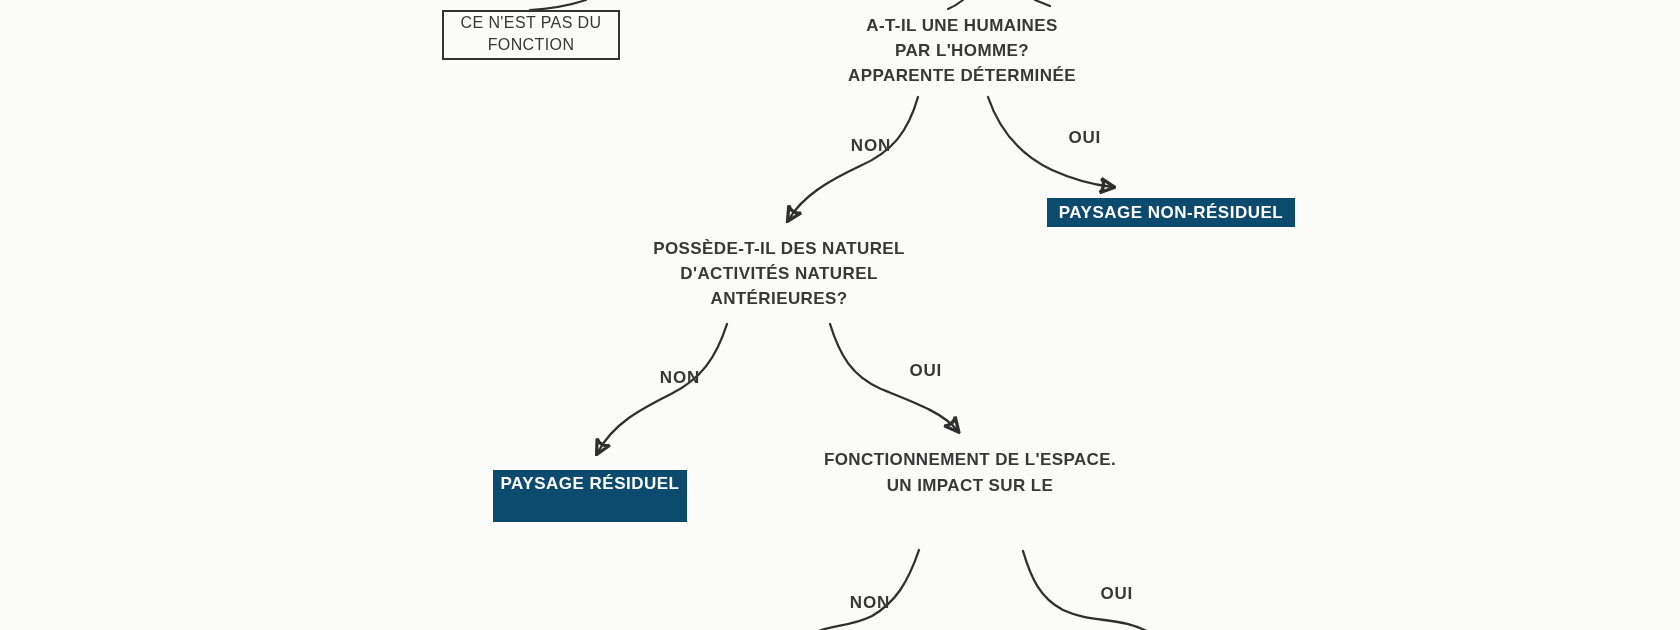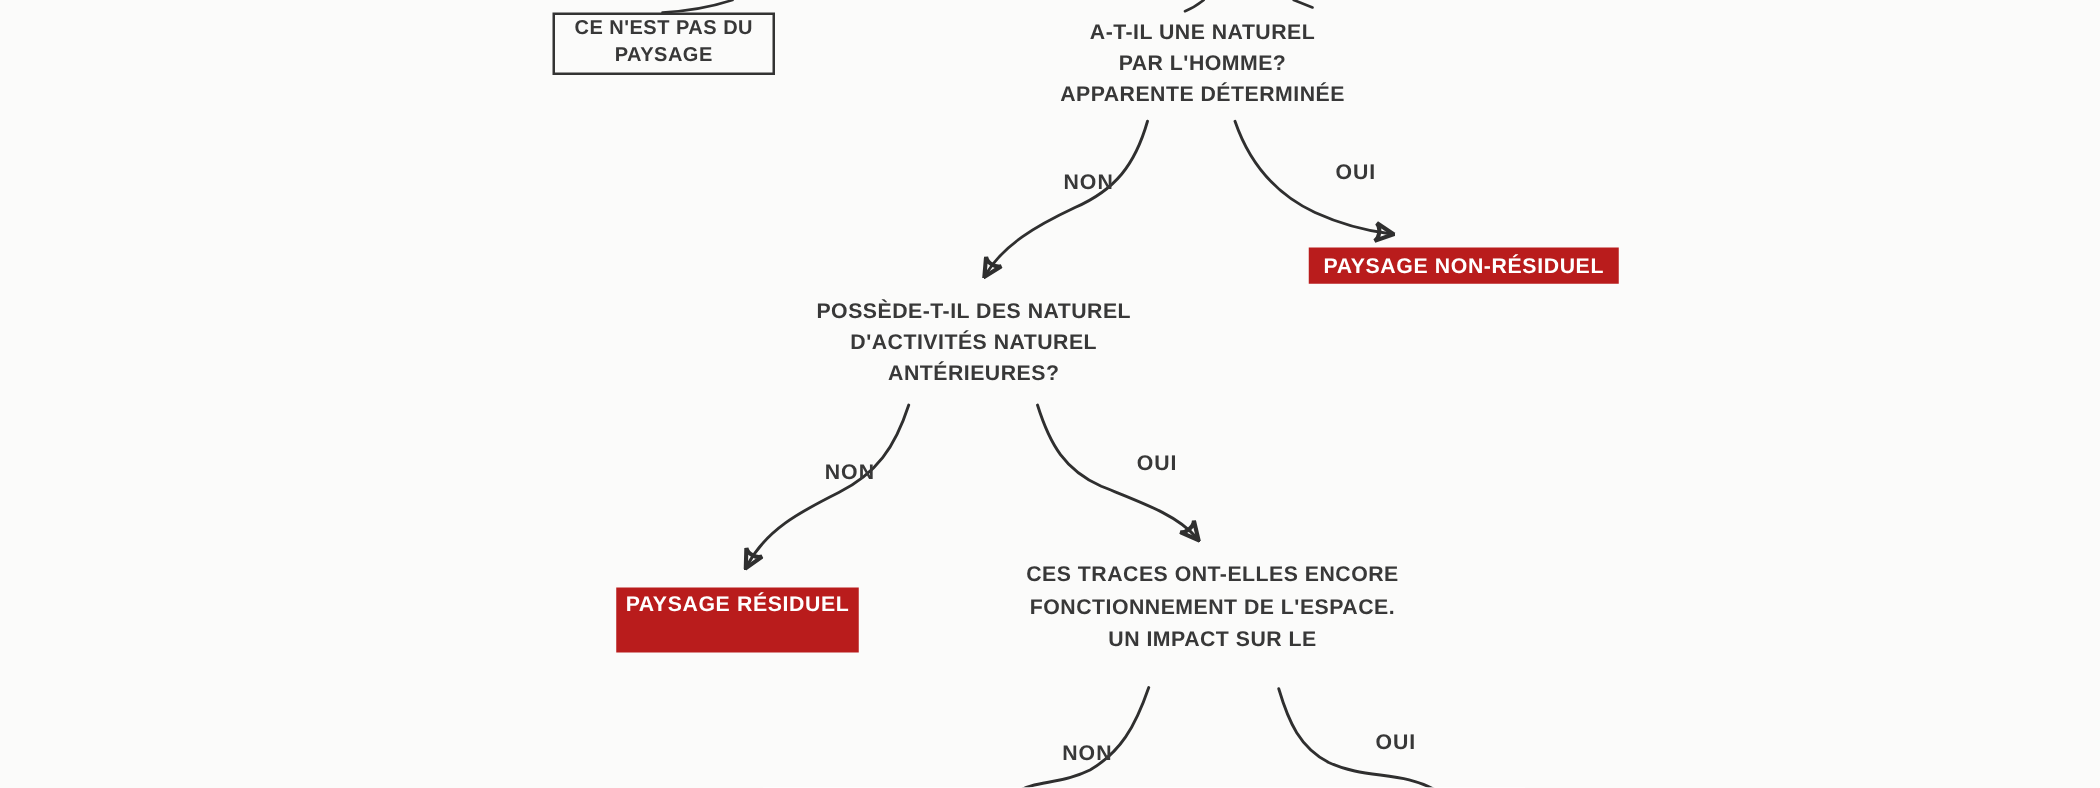--- a/index.html
+++ b/index.html
@@ -35,39 +35,39 @@
     color: #383838;
     font-size: 17px;
     font-weight: 700;
     line-height: 25px;
     letter-spacing: 0.4px;
   }
   .question span { display: block; }
   .q-impact { line-height: 26px; }
   .terminal {
     position: absolute;
-    background: #b91c1c;
+    background: #0c4a6e;
     color: #ffffff;
     font-size: 17px;
     font-weight: 700;
     letter-spacing: 0.5px;
     text-align: center;
     box-sizing: border-box;
   }
   .terminal span { display: block; }
   .outlined {
     position: absolute;
     left: 442px; top: 10px;
     width: 178px; height: 50px;
     border: 2.5px solid #333333;
     box-sizing: border-box;
     text-align: center;
     color: #383838;
     font-size: 16px;
-    font-weight: 700;
+    font-weight: 400;
     line-height: 22px;
     letter-spacing: 0.4px;
   }
   .outlined span { display: block; }
   .edge-label {
     position: absolute;
     width: 80px;
     text-align: right;
     color: #383838;
     font-size: 17px;
@@ -105,25 +105,25 @@
     <path marker-end="url(#arrowhead)" d="M 918 97 C 908 132 892 152 860 166 C 828 181 803 196 789 219"></path>
     <path marker-end="url(#arrowhead)" d="M 988 97 C 1000 132 1022 156 1052 170 C 1074 180 1096 185 1112 187"></path>
     <path marker-end="url(#arrowhead)" d="M 727 324 C 716 358 701 379 671 394 C 639 410 613 424 598 452"></path>
     <path marker-end="url(#arrowhead)" d="M 830 324 C 840 356 852 376 881 389 C 913 402 942 412 957 430"></path>
     <path d="M 919 550 C 908 582 896 602 872 616 C 848 628 828 624 813 634"></path>
     <path d="M 1023 551 C 1031 578 1040 598 1063 610 C 1093 624 1122 616 1150 633"></path>
   </svg>
 
   <div class="outlined">
     <span>CE N'EST PAS DU</span>
-    <span>PAYSAGE</span>
+    <span>FONCTION</span>
   </div>
 
   <div class="question q-function">
-    <span>A-T-IL UNE NATUREL</span>
+    <span>A-T-IL UNE HUMAINES</span>
     <span>PAR L'HOMME?</span>
     <span>APPARENTE DÉTERMINÉE</span>
   </div>
 
   <div class="edge-label lbl-non1">NON</div>
   <div class="edge-label lbl-oui1">OUI</div>
 
   <div class="terminal t-nonres">
     <span>PAYSAGE NON-RÉSIDUEL</span>
   </div>
@@ -135,21 +135,20 @@
   </div>
 
   <div class="edge-label lbl-non2">NON</div>
   <div class="edge-label lbl-oui2">OUI</div>
 
   <div class="terminal t-natural">
     <span>PAYSAGE RÉSIDUEL</span>
   </div>
 
   <div class="question q-impact">
-    <span>CES TRACES ONT-ELLES ENCORE</span>
     <span>FONCTIONNEMENT DE L'ESPACE.</span>
     <span>UN IMPACT SUR LE</span>
   </div>
 
   <div class="edge-label lbl-non3">NON</div>
   <div class="edge-label lbl-oui3">OUI</div>
 
 </div>
 
 </body></html>

